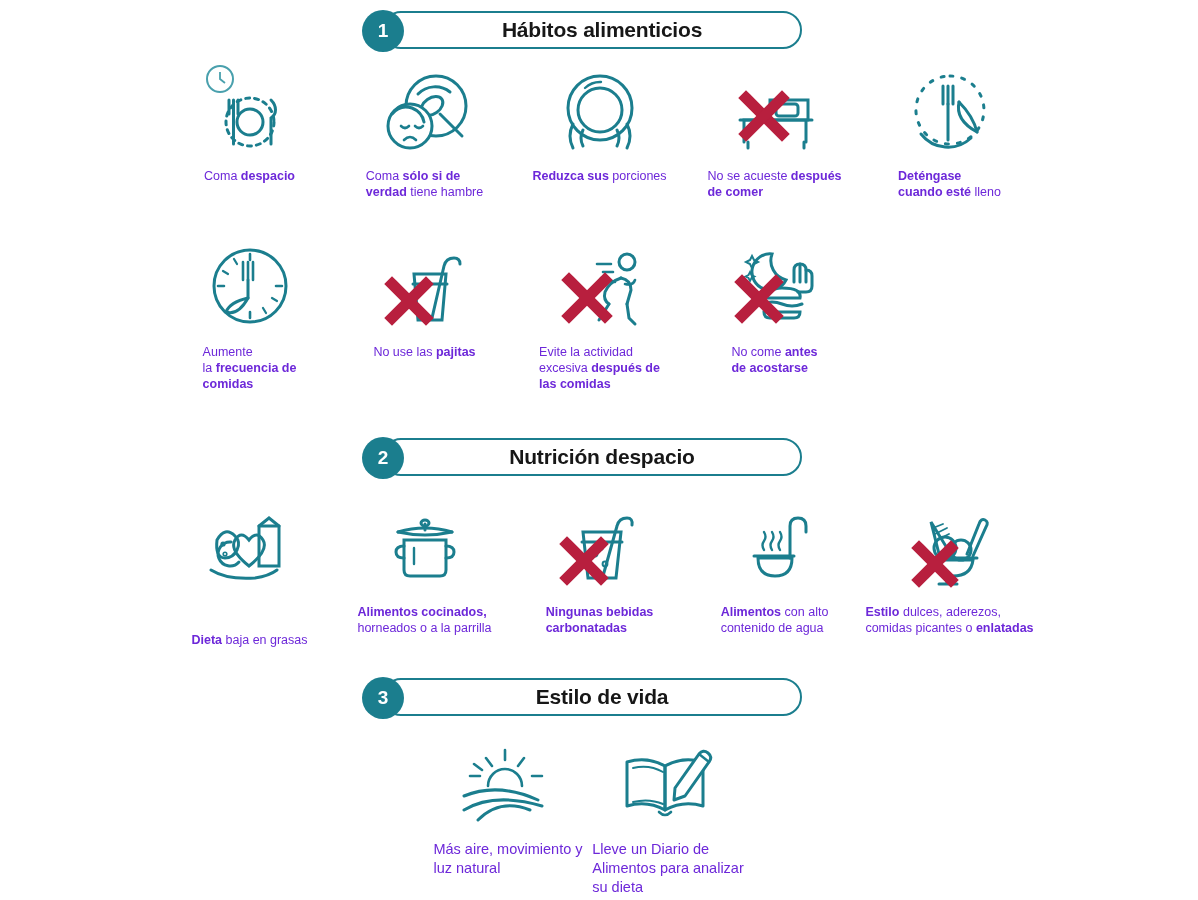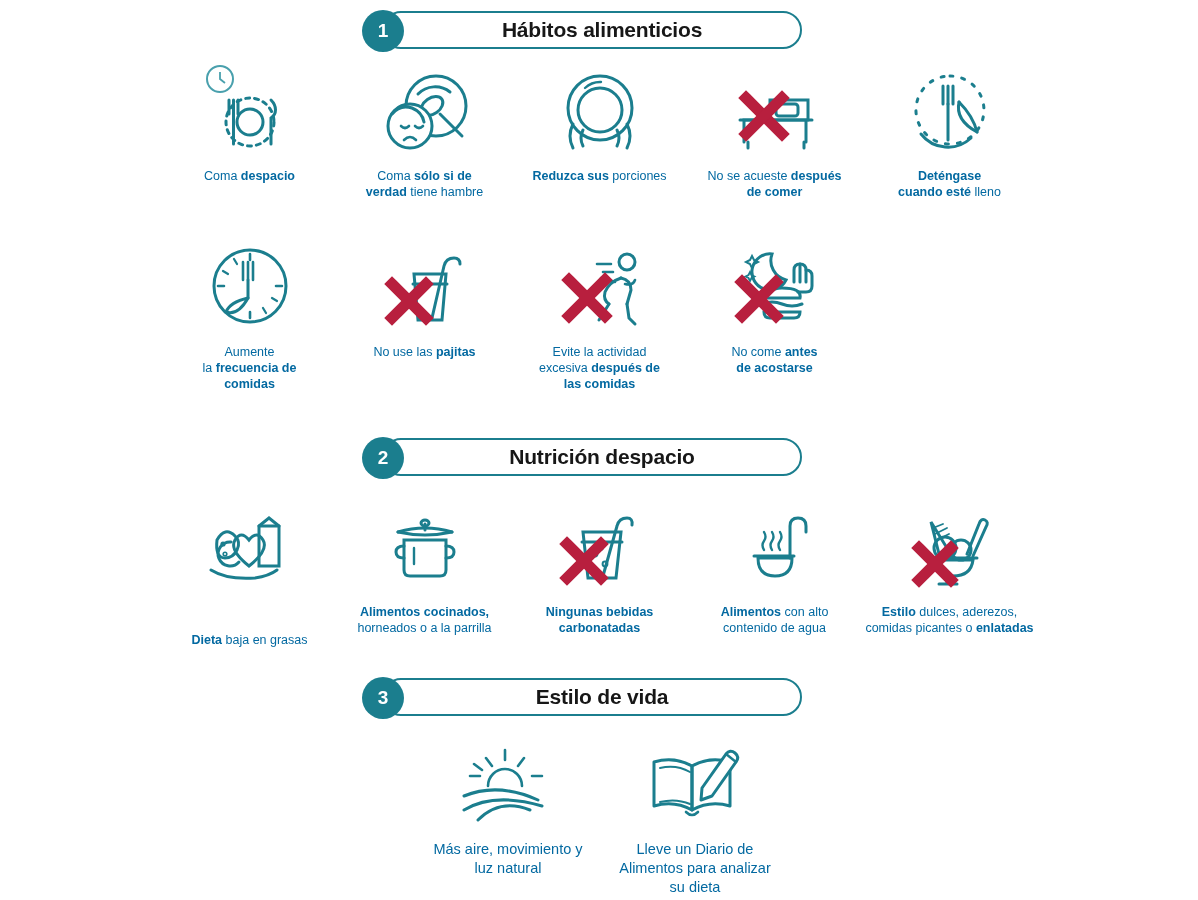--- a/index.html
+++ b/index.html
@@ -61,24 +61,24 @@
     align-items:center;
   }
   .icon-wrap{
     height:92px;
     display:flex;
     align-items:flex-end;
     justify-content:center;
   }
   .label{
     margin-top:12px;
-    text-align:center;
+    text-align:left;
     font-size:12.5px;
     line-height:16px;
-    color:#0369a1;
+    color:#6d28d9;
   }
   .label b{font-weight:bold;}
   .label-lg{
     font-size:14.5px;
     line-height:19px;
     margin-top:14px;
   }
   svg{display:block;overflow:visible;}
 </style>
 </head>
@@ -396,21 +396,21 @@
       </div>
     </div>
   </div>
 
   <div class="section-head" style="top:678px;">
     <div class="capsule"></div>
     <div class="capsule-title">Estilo de vida</div>
     <div class="badge">3</div>
   </div>
 
-  <div class="row" style="top:740px;left:428px;width:350px;gap:27px;">
+  <div class="row" style="top:740px;left:428px;width:350px;">
 
     <div class="cell" style="width:160px;">
       <div class="icon-wrap" style="height:86px;">
         <svg width="120" height="86" viewBox="0 0 120 86">
           <g fill="none" stroke="#1b7e8e" stroke-width="2.6" stroke-linecap="round">
             <path d="M40 46 a17 17 0 0 1 34 0"></path>
             <path d="M57 10 v10 M38 18 l6 8 M76 18 l-6 8 M22 36 h10 M84 36 h10 M26 24 l8 6"></path>
             <path d="M16 56 q34 -14 74 4" stroke-width="3"></path>
             <path d="M16 70 q30 -18 78 -4" stroke-width="3"></path>
             <path d="M30 80 q22 -22 52 -10" stroke-width="3"></path>

